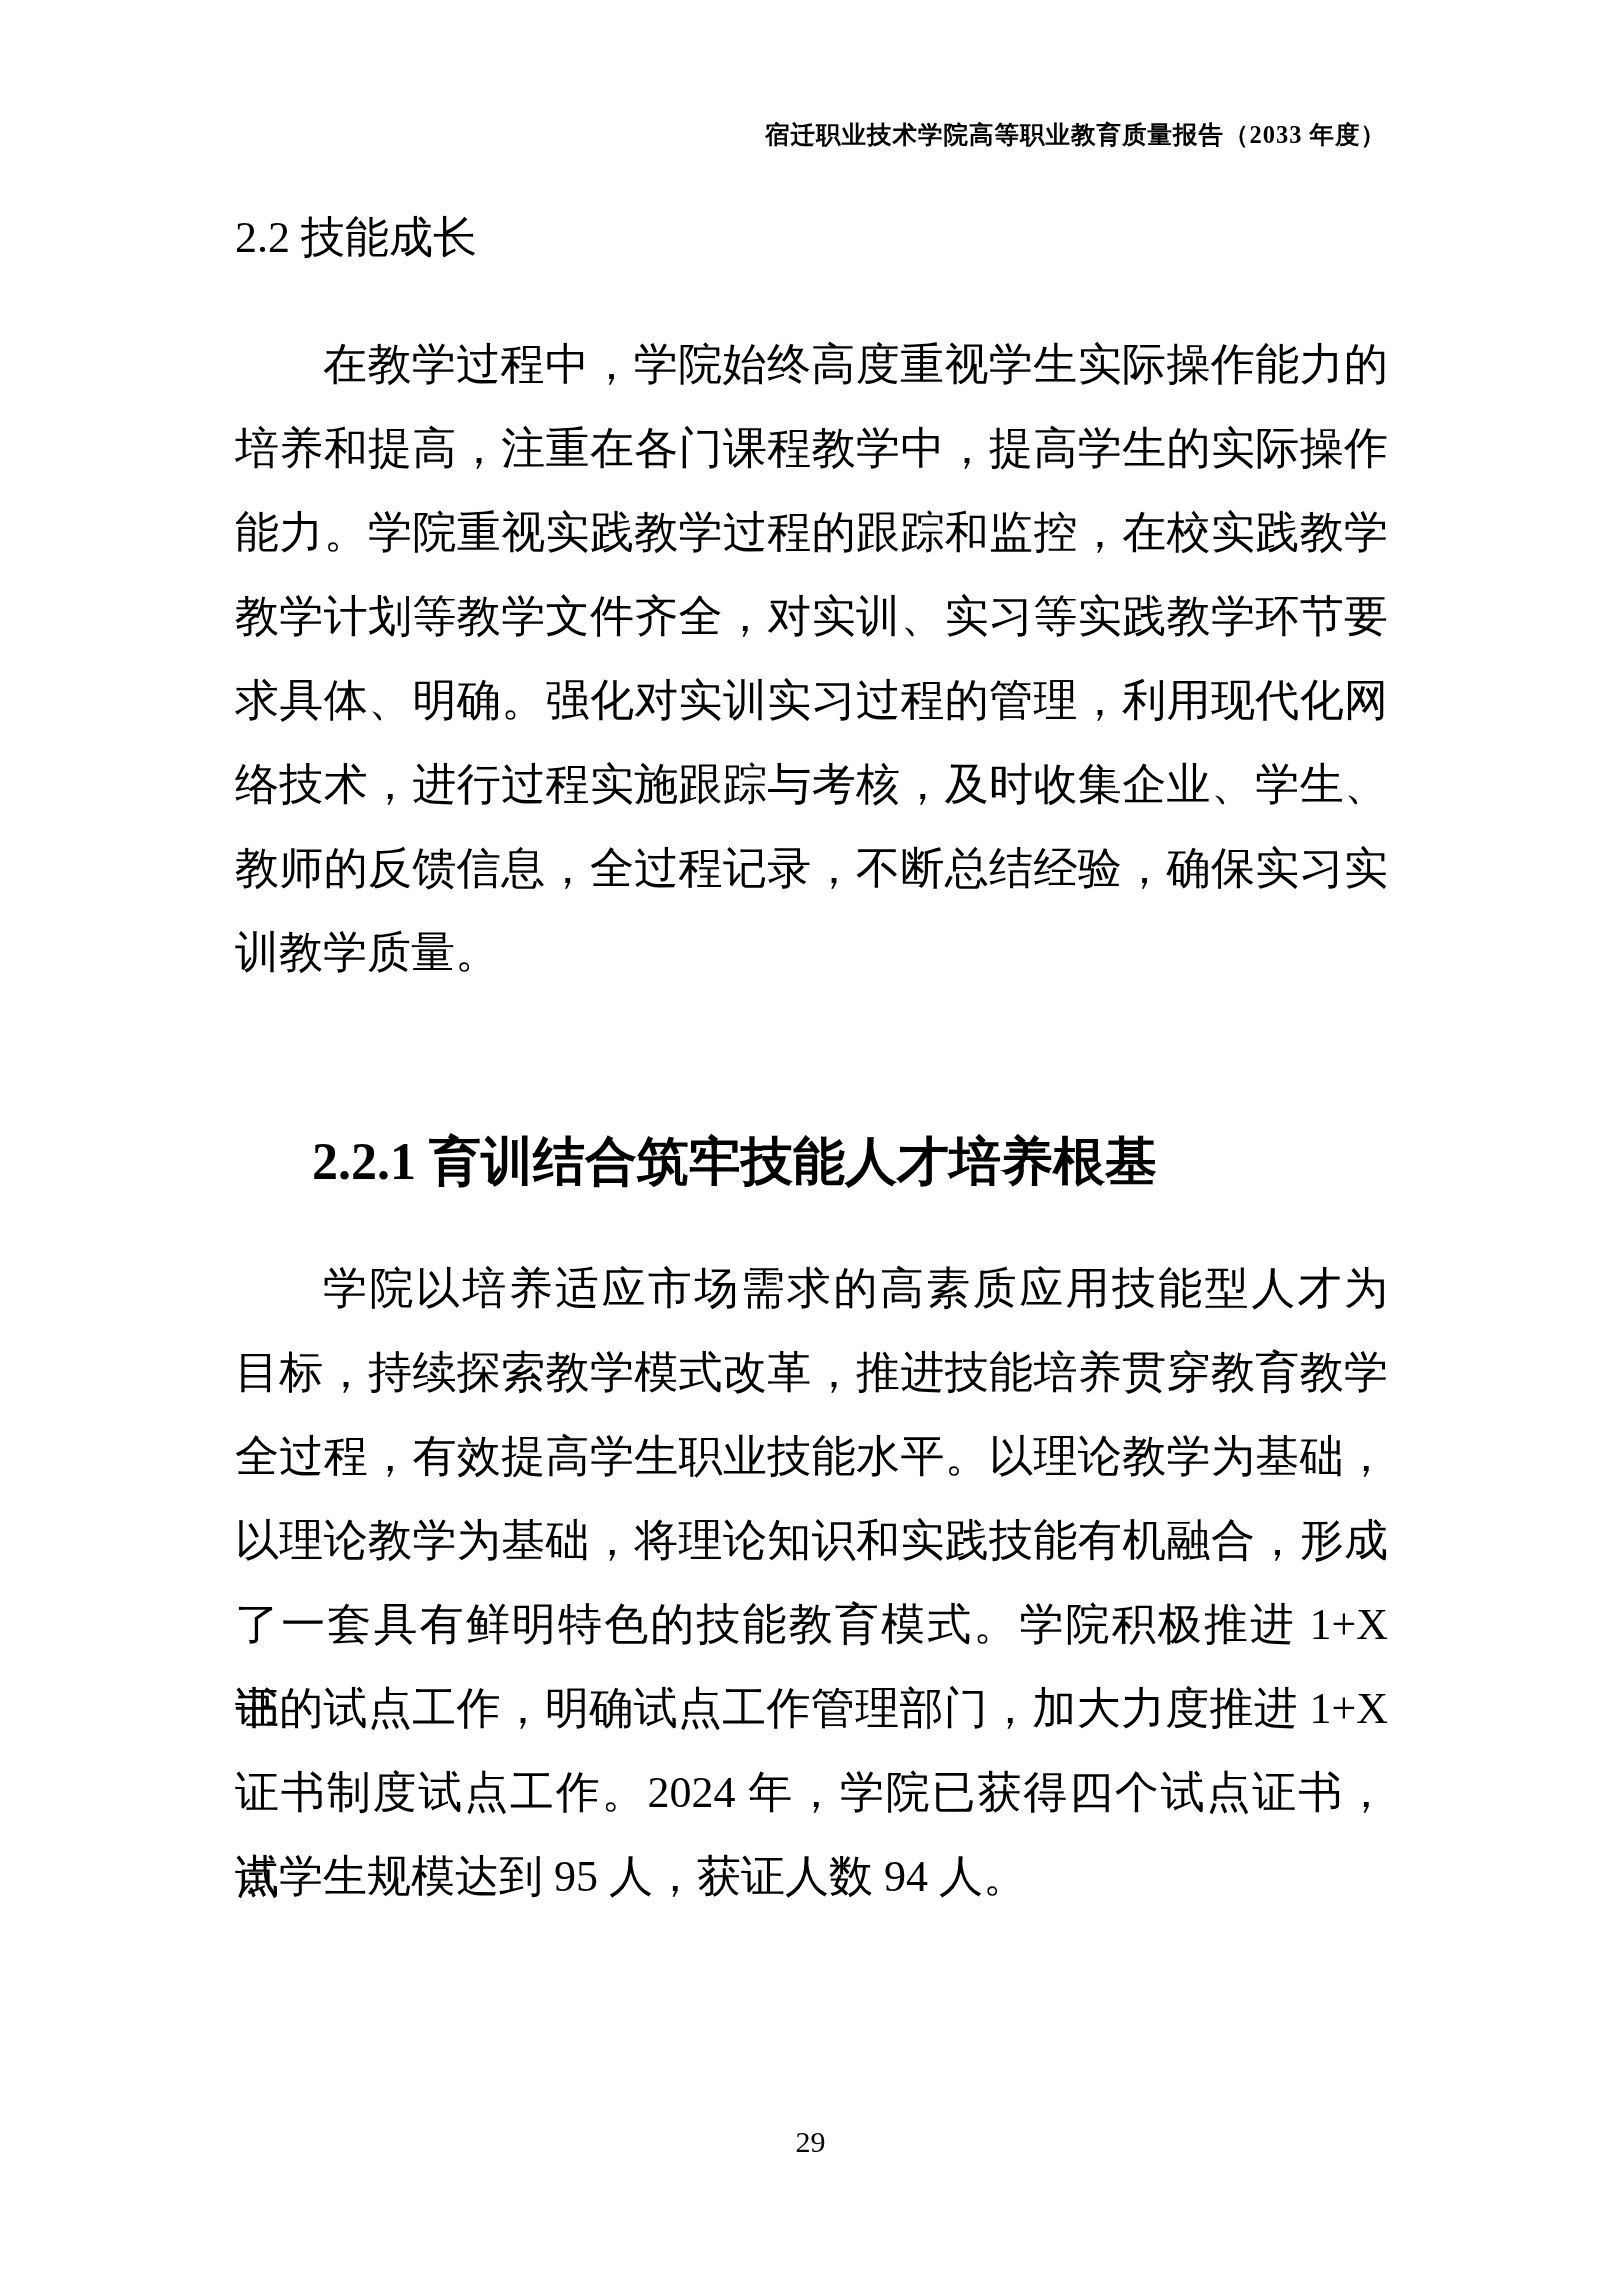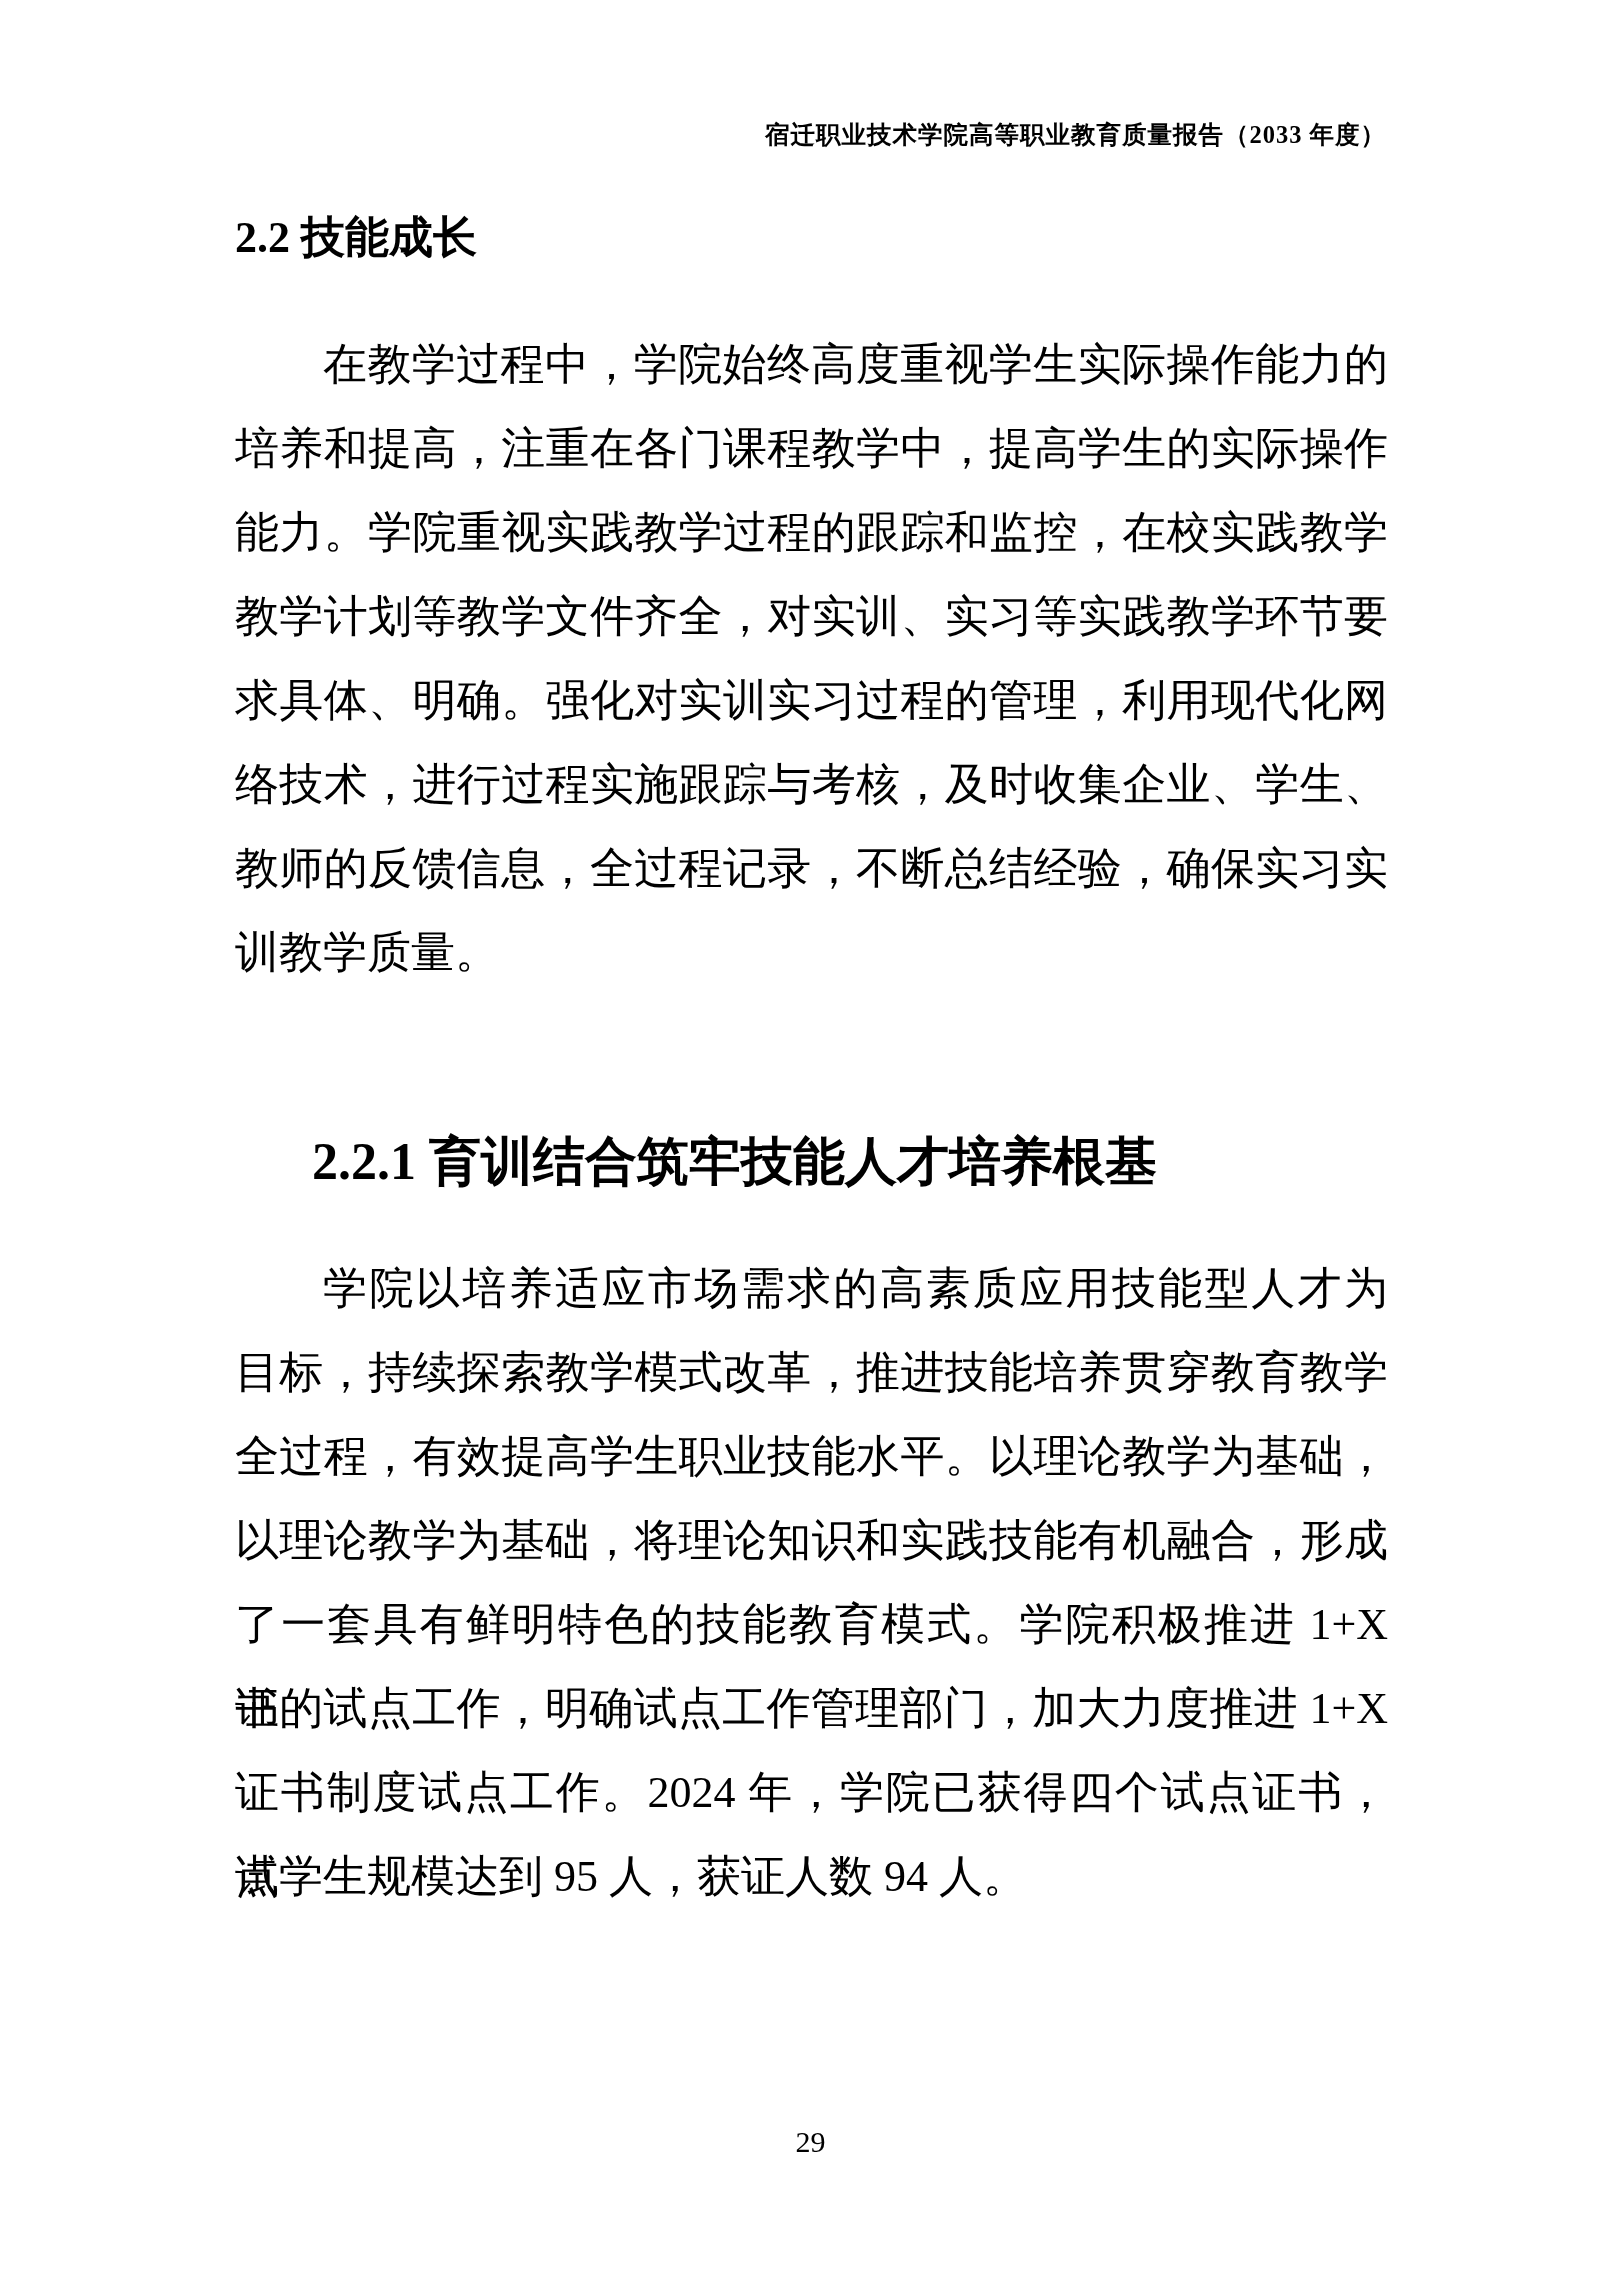--- a/index.html
+++ b/index.html
@@ -24,21 +24,21 @@
     font-size: 24.5px;
     font-weight: bold;
     letter-spacing: 1px;
     white-space: nowrap;
   }
   .section-heading {
     position: absolute;
     top: 208px;
     left: 235px;
     font-size: 44px;
-    font-weight: bold;
+    font-weight: normal;
     white-space: nowrap;
   }
   .subsection-heading {
     position: absolute;
     top: 1127px;
     left: 312px;
     font-size: 52px;
     font-weight: bold;
     white-space: nowrap;
   }

